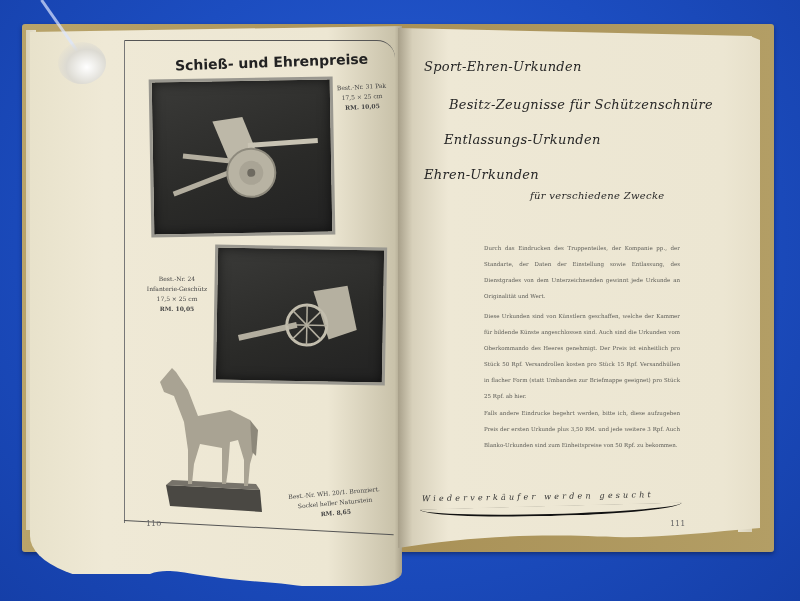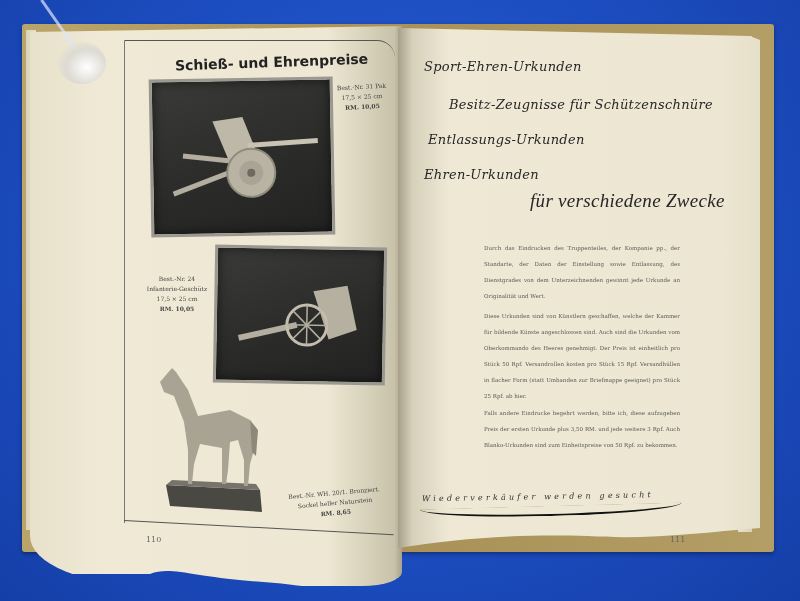--- a/index.html
+++ b/index.html
@@ -69,32 +69,32 @@
   .photo1 { left: 150px; top: 78px; width: 178px; height: 152px; transform: rotate(-1deg); }
   .photo2 { left: 214px; top: 246px; width: 166px; height: 132px; transform: rotate(1deg); }
   .caption {
     position: absolute; font-family: "DejaVu Serif", serif; font-size: 6px; line-height: 10px;
     color: #444; text-align: center;
   }
   .cap1 { left: 332px; top: 82px; width: 60px; transform: rotate(-3deg); }
   .cap2 { left: 142px; top: 274px; width: 70px; }
   .cap3 { left: 280px; top: 488px; width: 110px; transform: rotate(-5deg); }
   .cap .price, .caption .price { font-weight: bold; }
-  .page-num { position: absolute; font-size: 8px; color: #666; margin-top: 16px; }
+  .page-num { position: absolute; font-size: 8px; color: #666; }
   .pn-left { left: 146px; top: 519px; }
   .pn-right { left: 670px; top: 519px; }
   .script-line {
     position: absolute; font-family: "DejaVu Serif", serif; font-style: italic;
     font-size: 13px; color: #262626; letter-spacing: 0.3px;
   }
   .s1 { left: 424px; top: 59px; }
   .s2 { left: 416px; top: 97px; margin-left: 33px; }
-  .s3 { left: 428px; top: 132px; }
+  .s3 { left: 444px; top: 132px; }
   .s4 { left: 424px; top: 167px; }
-  .s5 { left: 530px; top: 190px; font-size: 19px; font-family: Liberation Serif, serif; }
+  .s5 { left: 530px; top: 190px; font-size: 10px; }
   .body-text {
     position: absolute; left: 484px; width: 196px; font-family: "DejaVu Serif", serif;
     font-size: 5.5px; line-height: 16px; color: #5a5a55; text-align: justify;
   }
   .bt1 { top: 240px; }
   .bt2 { top: 308px; }
   .bt3 { top: 405px; }
   .footer-note {
     position: absolute; left: 422px; top: 492px; width: 260px;
     font-family: "DejaVu Serif", serif; font-style: italic; font-size: 8px;

